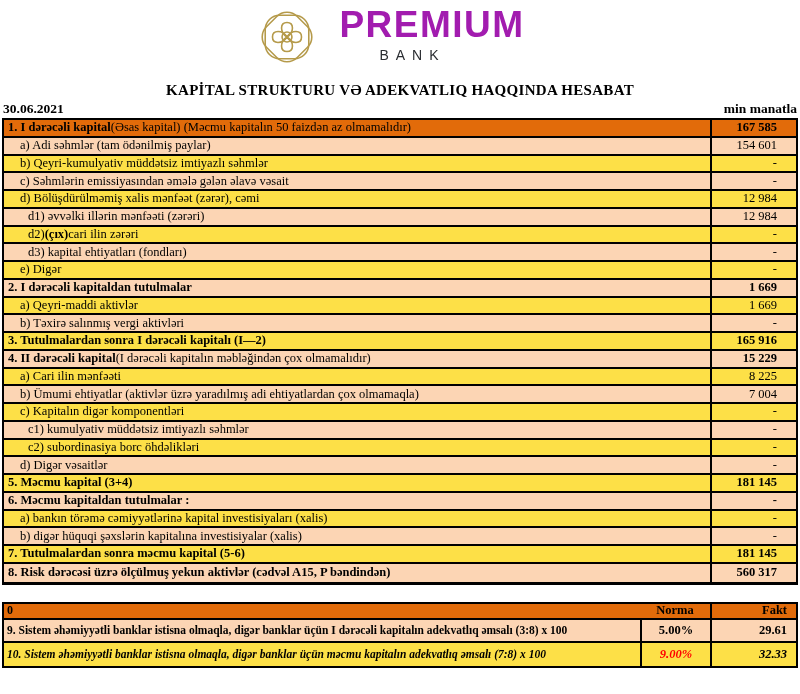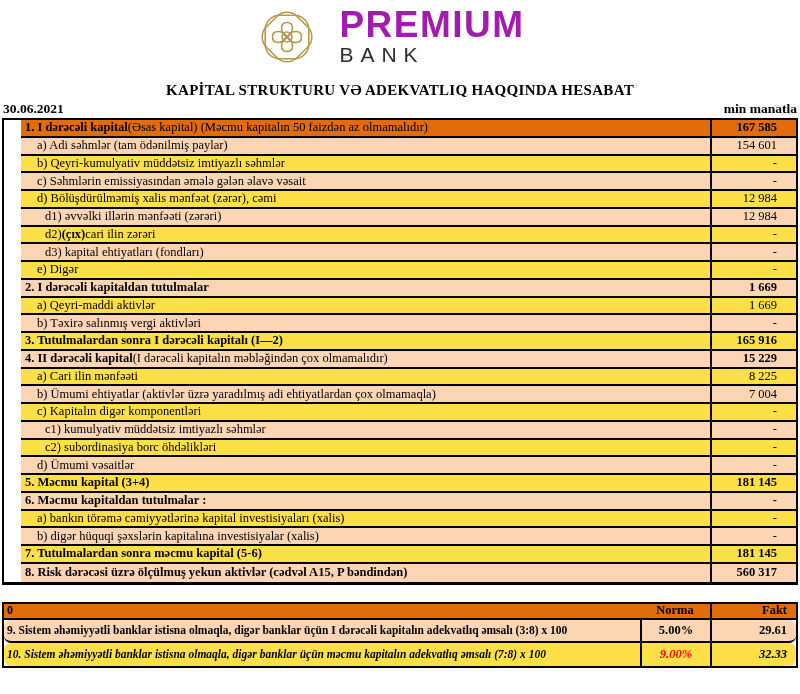--- a/index.html
+++ b/index.html
@@ -18,41 +18,41 @@
   }
   .emblem { width:72px; height:66px; display:block; }
   .logo-text { display:flex; flex-direction:column; justify-content:center; }
   .brand {
     font-family:"Liberation Sans","DejaVu Sans",sans-serif;
     font-weight:700; font-size:37px; line-height:36px;
     letter-spacing:1.5px; color:#a21caf;
   }
   .brand-sub {
     font-family:"Liberation Sans","DejaVu Sans",sans-serif;
-    font-weight:400; font-size:21px; line-height:24px;
-    letter-spacing:7px; color:#2a2d31;
+    font-weight:400; font-size:14px; line-height:24px;
+    letter-spacing:7px; color:#2a2d31;margin-left:40px;
   }
   .title {
     margin:10px 0 0 0; text-align:center;
     font-size:15px; font-weight:bold; letter-spacing:0.3px;
   }
   .meta-row {
     display:flex; justify-content:space-between; align-items:flex-end;
     padding:0 3px; height:18px;
     font-size:13.5px; font-weight:bold;
   }
 
   
   .main-table {
     margin:1px 2px 0 2px; border:2px solid #000; border-bottom-width:3px;
     background:#fff;
   }
   .mt-row {
     display:flex; align-items:stretch; height:17.75px;
-    border-bottom:2px solid #000; font-size:12.5px; line-height:15px;margin-left:17px;
+    border-bottom:2px solid #000; font-size:12.5px; line-height:15px;
   }
   .mt-row:last-child { border-bottom:none; }
   .mt-label {
     flex:1; display:flex; align-items:center;
     white-space:nowrap; overflow:hidden; padding-right:4px;
   }
   .indent-0 { padding-left:4px; }
   .indent-1 { padding-left:16px; }
   .indent-2 { padding-left:24px; }
   .mt-value {
@@ -63,21 +63,21 @@
   .bg-orange { background:#E26B0A; }
   .bg-peach  { background:#FCD5B4; }
   .bg-white  { background:#fde047; }
   .b { font-weight:bold; }
 
   
   .ratio-table { margin:17px 2px 0 2px; border:2px solid #000; }
   .rt-row { display:flex; align-items:stretch; border-bottom:2px solid #000; }
   .rt-row:last-child { border-bottom:none;font-style:italic; }
   .rt-header { height:16px; font-size:12px; font-weight:bold; }
-  .rt-data { height:23px; font-size:11.5px; font-weight:bold;border-radius:7px; }
+  .rt-data { height:23px; font-size:11.5px; font-weight:bold; }
   .rt-label {
     flex:1; display:flex; align-items:center; padding-left:3px;
     white-space:nowrap; overflow:hidden;
   }
   .rt-norma {
     width:70px; flex:0 0 70px; display:flex; align-items:center;
     justify-content:center; font-size:12.5px;
   }
   .rt-data .rt-norma { border-left:2px solid #000; }
   .rt-fakt {
@@ -229,21 +229,21 @@
         <div class="mt-value">-</div>
       </div>
       <div class="mt-row bg-white">
         <div class="mt-label indent-2">
           <span>c2) subordinasiya borc öhdəlikləri</span>
         </div>
         <div class="mt-value">-</div>
       </div>
       <div class="mt-row bg-peach">
         <div class="mt-label indent-1">
-          <span>d) Ümumi vəsaitlər</span>
+          <span>d) Digər vəsaitlər</span>
         </div>
         <div class="mt-value">-</div>
       </div>
       <div class="mt-row bg-white">
         <div class="mt-label indent-0">
           <span class="b">5. Məcmu kapital (3+4)</span>
         </div>
         <div class="mt-value b">181 145</div>
       </div>
       <div class="mt-row bg-peach">

